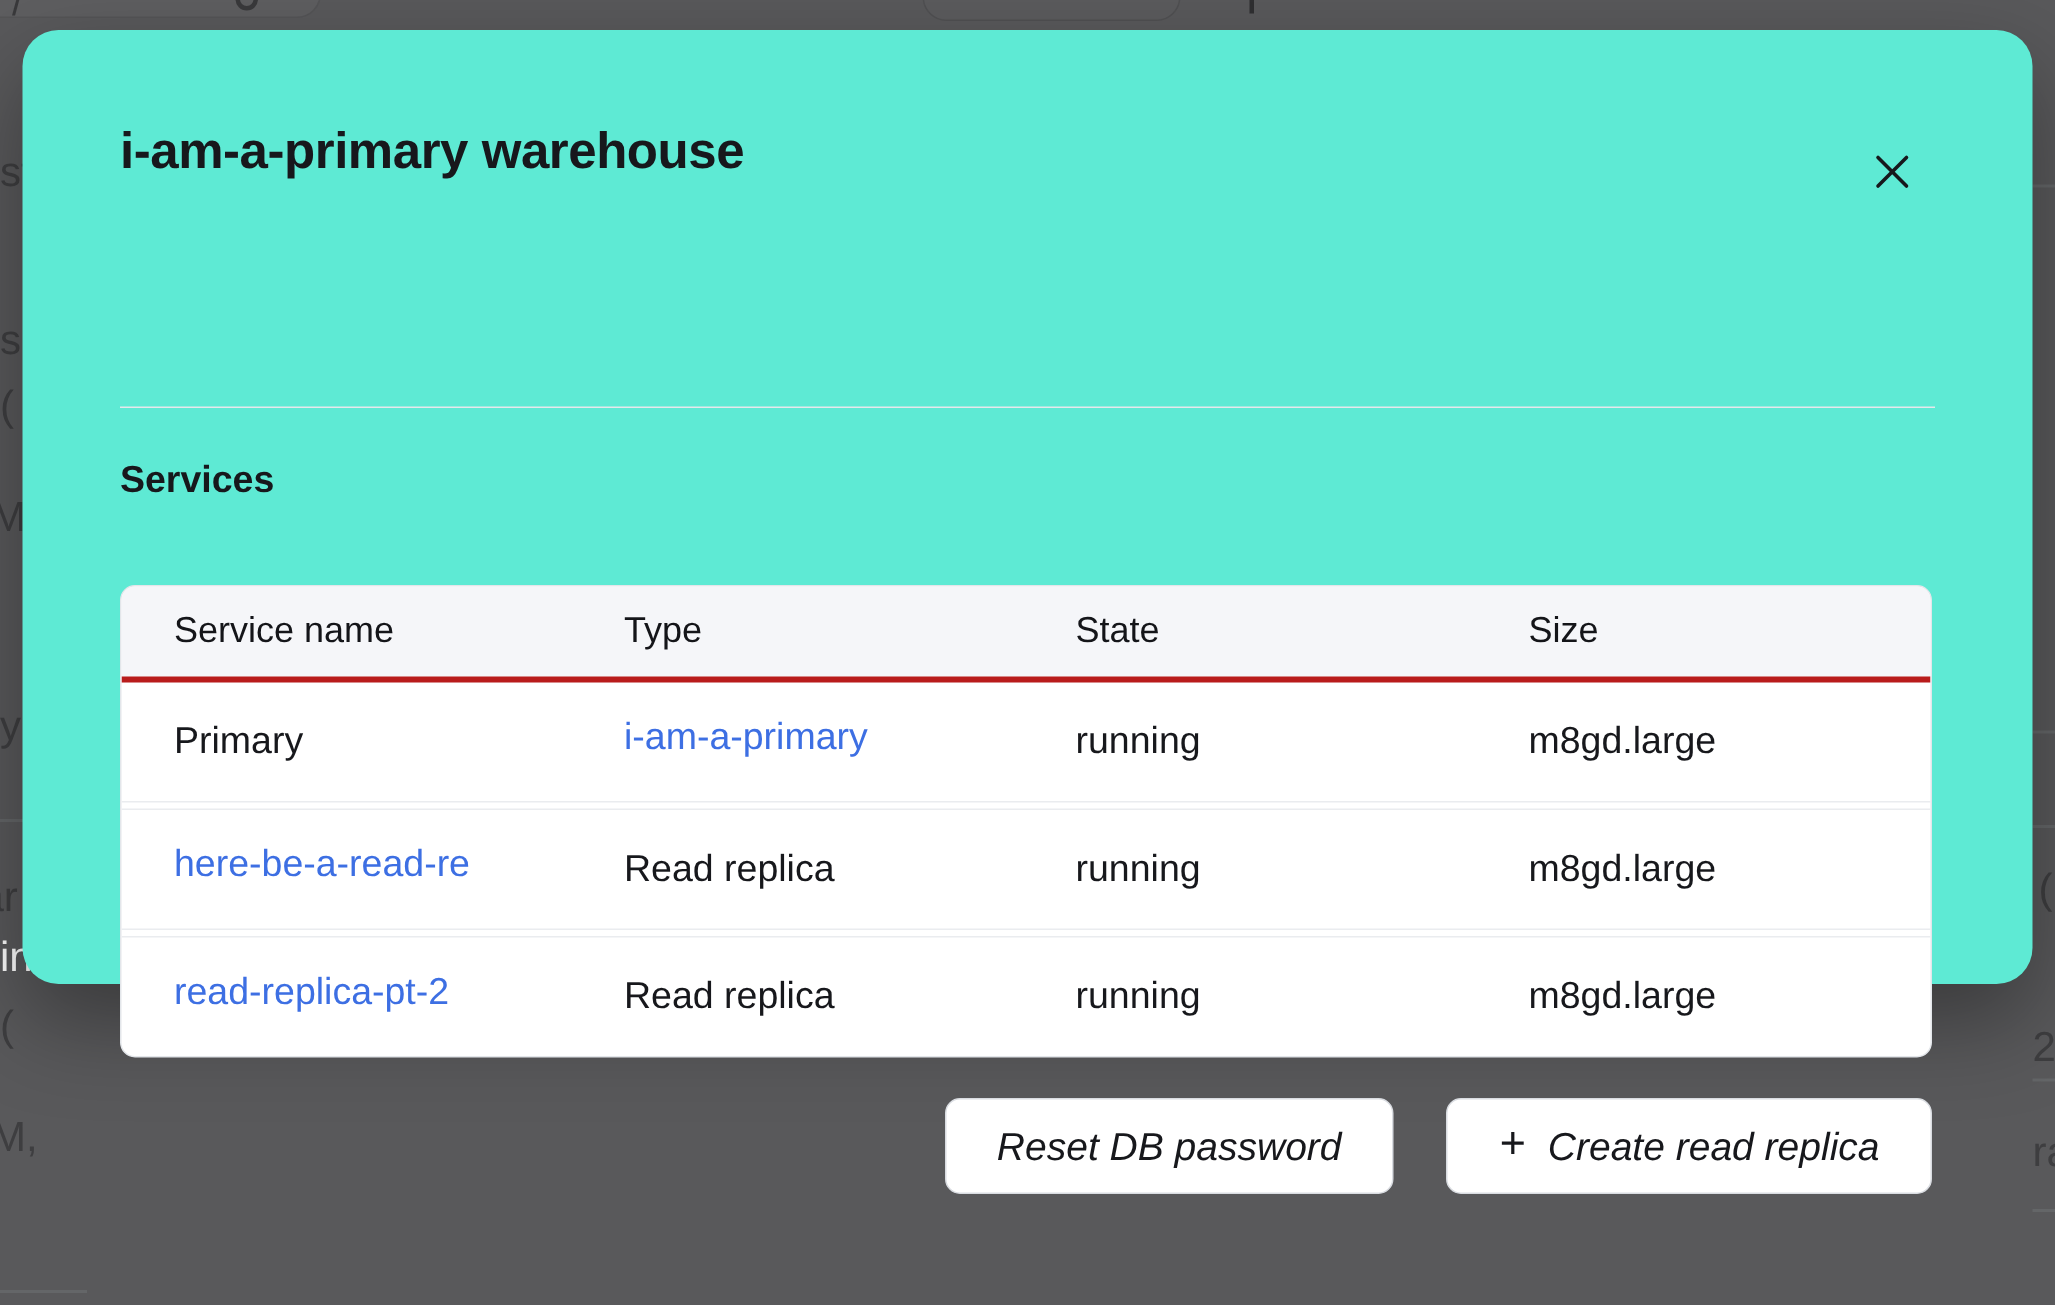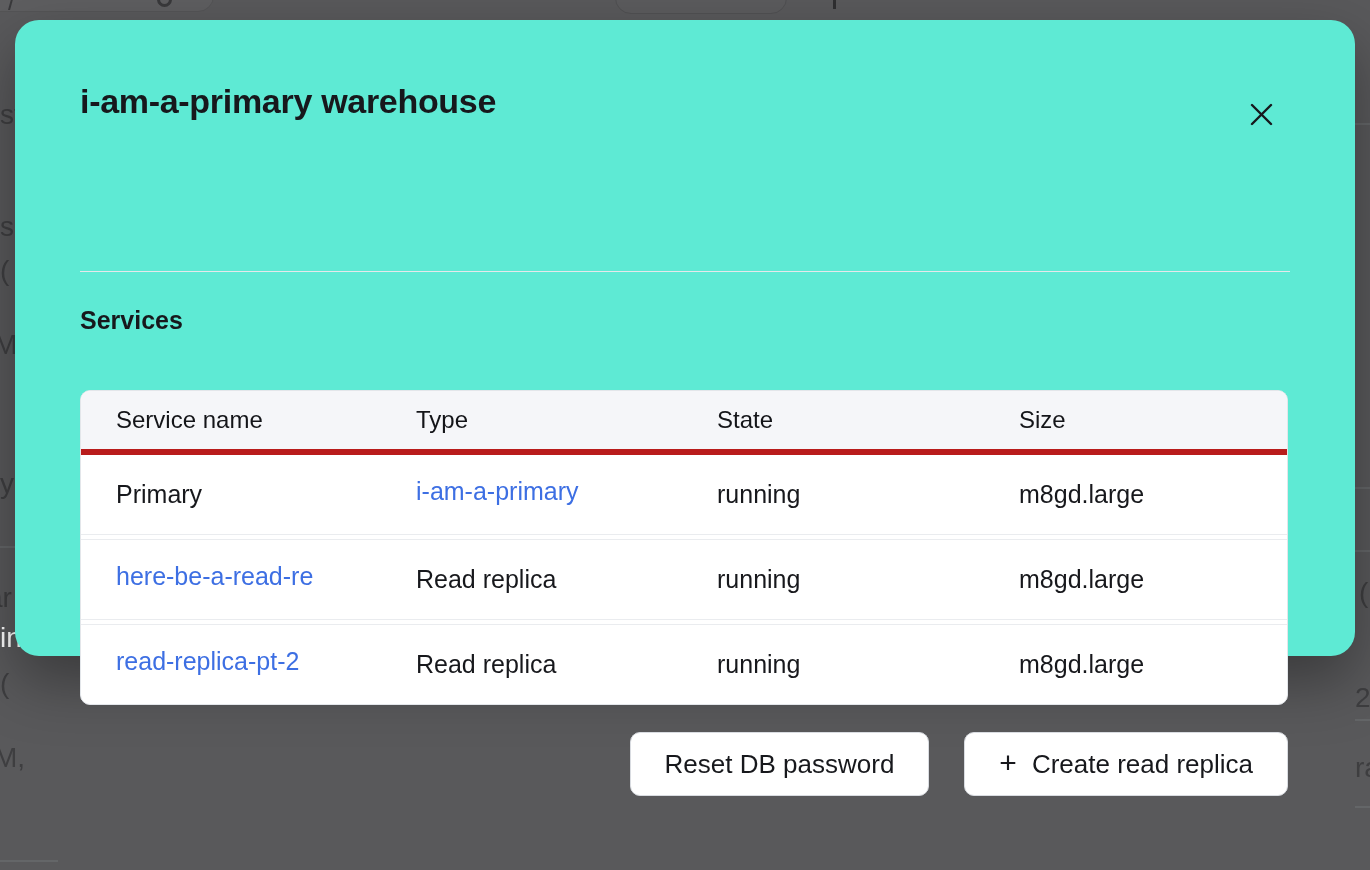--- a/index.html
+++ b/index.html
@@ -107,21 +107,21 @@
     background:#fff;
   }
   .svc-row {
     display:grid;
     grid-template-columns:300px 301px 302px 1fr;
     align-items:center;
   }
   .svc-head {
     height:64px;
     background:#f5f6f9;
-    border-bottom:6px solid #b91c1c;
+    border-bottom:4px solid #b91c1c;
     font-size:24px; font-weight:500;
     color:#141519;
   }
   .svc-body-row { height:79px; font-size:25px; }
   .svc-sep {
     height:6px;
     border-top:1px solid #eaecef;
     border-bottom:1px solid #eaecef;
   }
   .svc-cell { padding-left:35px; overflow:hidden; white-space:nowrap; }
@@ -145,20 +145,21 @@
     display:flex; align-items:center; justify-content:center;
     background:#ffffff;
     border:1px solid #d9dce1;
     border-radius:10px;
     font-family:"Liberation Sans", sans-serif;
     font-size:26px; font-weight:500;
     color:#17181c;
     cursor:pointer;
     padding:0 34px;
     gap:15px;
+    font-style:italic;
   }
   .btn .plus {
     font-size:30px; font-weight:300;
     line-height:1;
     margin-top:-2px;
   }
 </style>
 </head>
 <body>
 

